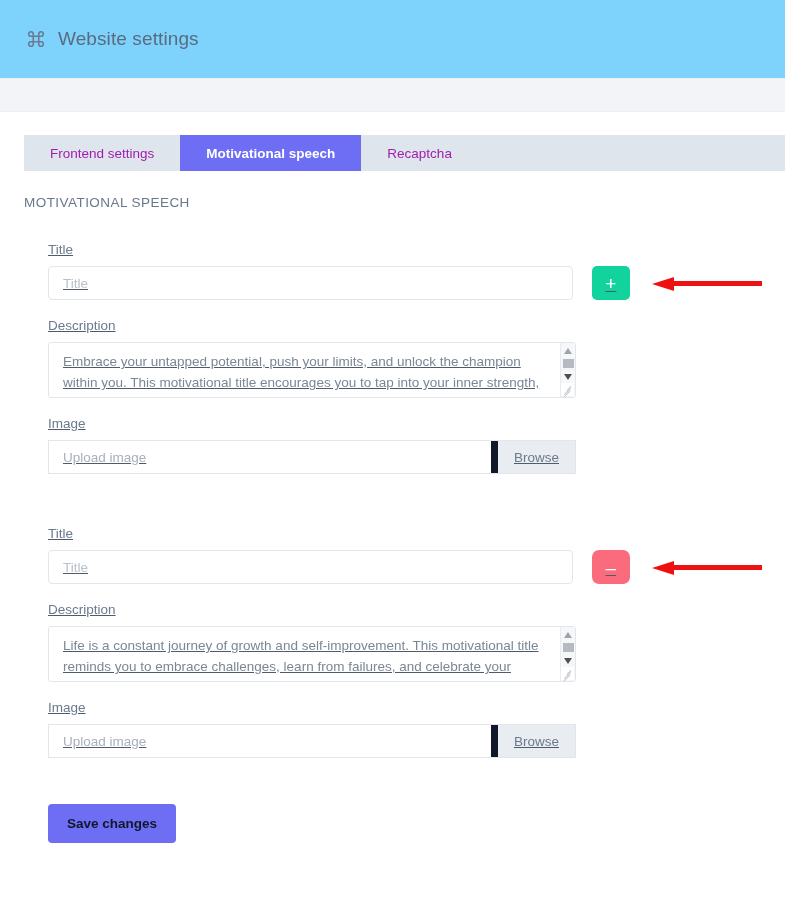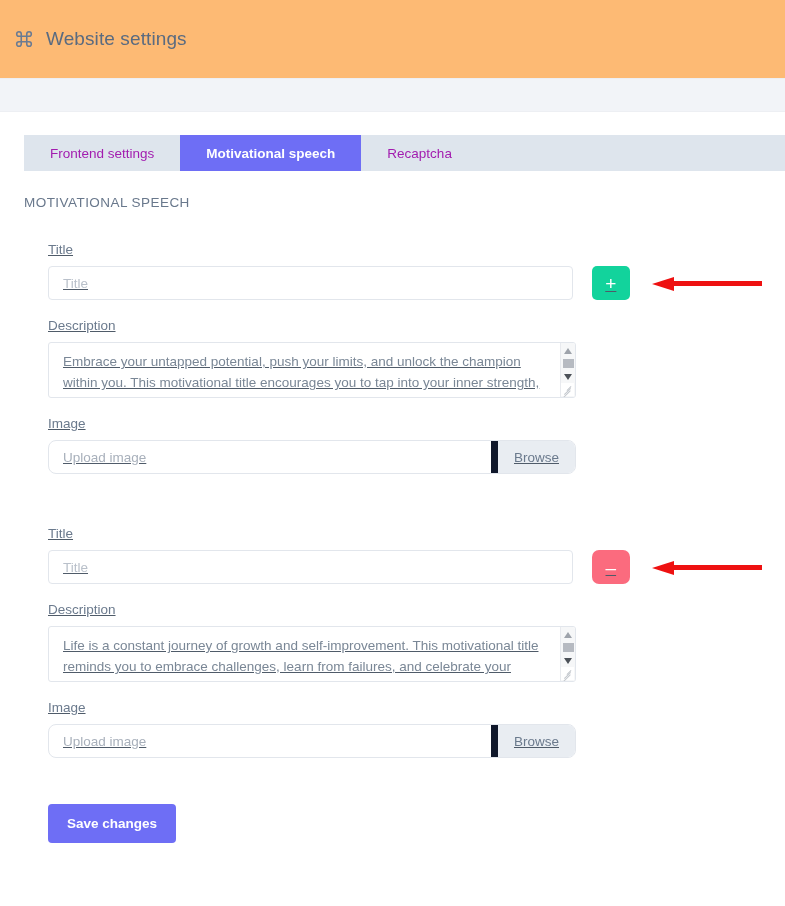--- a/index.html
+++ b/index.html
@@ -13,24 +13,24 @@
     font-family: "Liberation Sans", sans-serif;
     color: #4f5b६9;
     color: #4f5b69;
     overflow: hidden;
     position: relative;
   }
 
   
   .page-header {
     height: 78px;
-    background: #fdba74;
-    display: flex;
-    align-items: center;
-    padding-left: 12px;
+    background: #7dd3fc;
+    display: flex;
+    align-items: center;
+    padding-left: 24px;
     box-sizing: border-box;
   }
   .header-icon {
     width: 24px;
     height: 24px;
     margin-right: 10px;
     color: #6a7b92;
     display: inline-flex;
     align-items: center;
     justify-content: center;
@@ -224,21 +224,21 @@
   .grip i:nth-child(1) { bottom: 4px; width: 9px; }
   .grip i:nth-child(2) { bottom: 7px; width: 6px; }
   .grip i:nth-child(3) { bottom: 1px; width: 11px; }
 
   
   .upload {
     display: flex;
     width: 528px;
     height: 34px;
     border: 1px solid #e2e6ec;
-    border-radius: 8px;
+    border-radius: 0;
     overflow: hidden;
     background: #fff;
     box-sizing: border-box;
   }
   .upload-field {
     flex: 1;
     display: flex;
     align-items: center;
     padding-left: 14px;
     font-size: 13.5px;
@@ -252,21 +252,21 @@
     align-items: center;
     justify-content: center;
     font-size: 13.5px;
     color: #6b7a8d;
     cursor: pointer;
   }
 
   .save-wrap { margin-top: 46px; padding-left: 24px; }
   .save-btn {
     background: #6e6ef5;
-    color: #ffffff;
+    color: #0f172a;
     border: none;
     border-radius: 4px;
     padding: 12px 19px;
     font-size: 13.5px;
     font-weight: bold;
     cursor: pointer;
     font-family: "Liberation Sans", sans-serif;
   }
 </style>
 </head>

